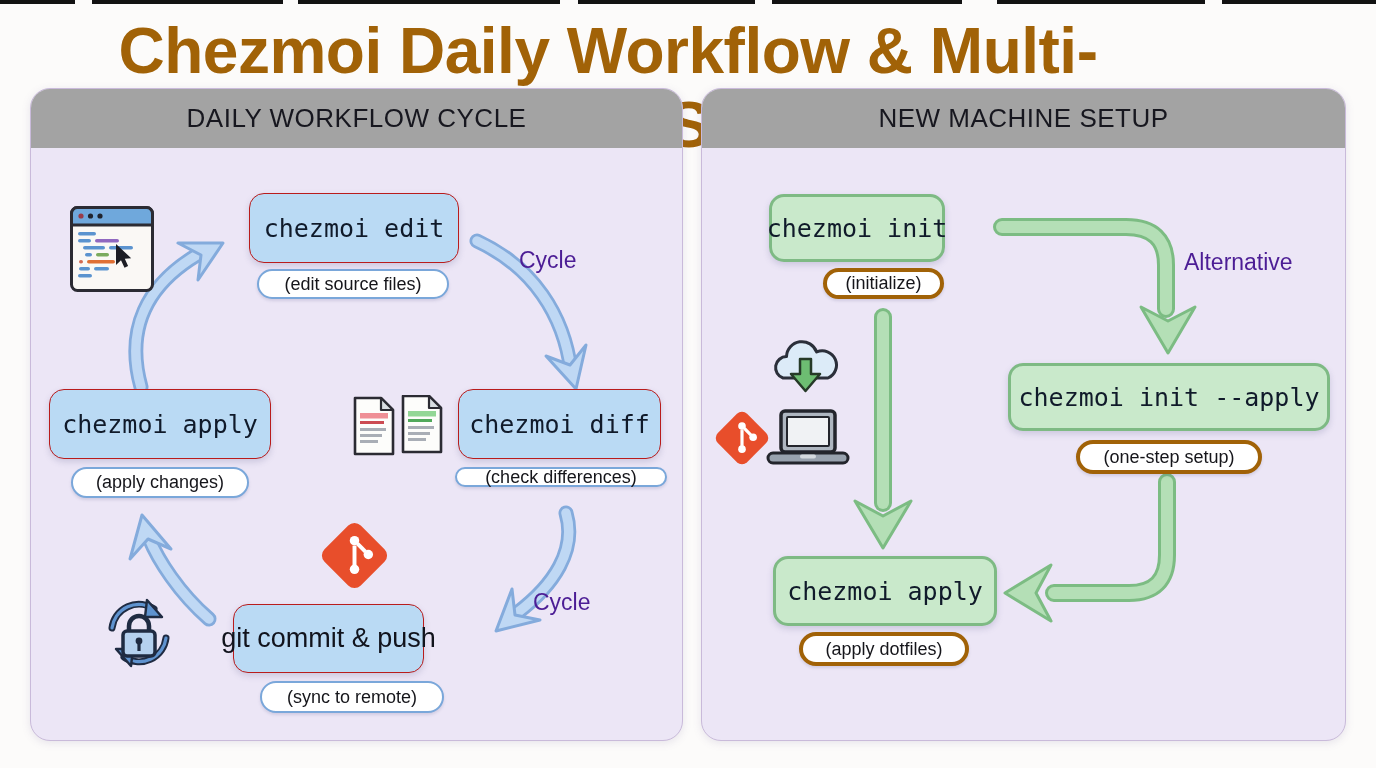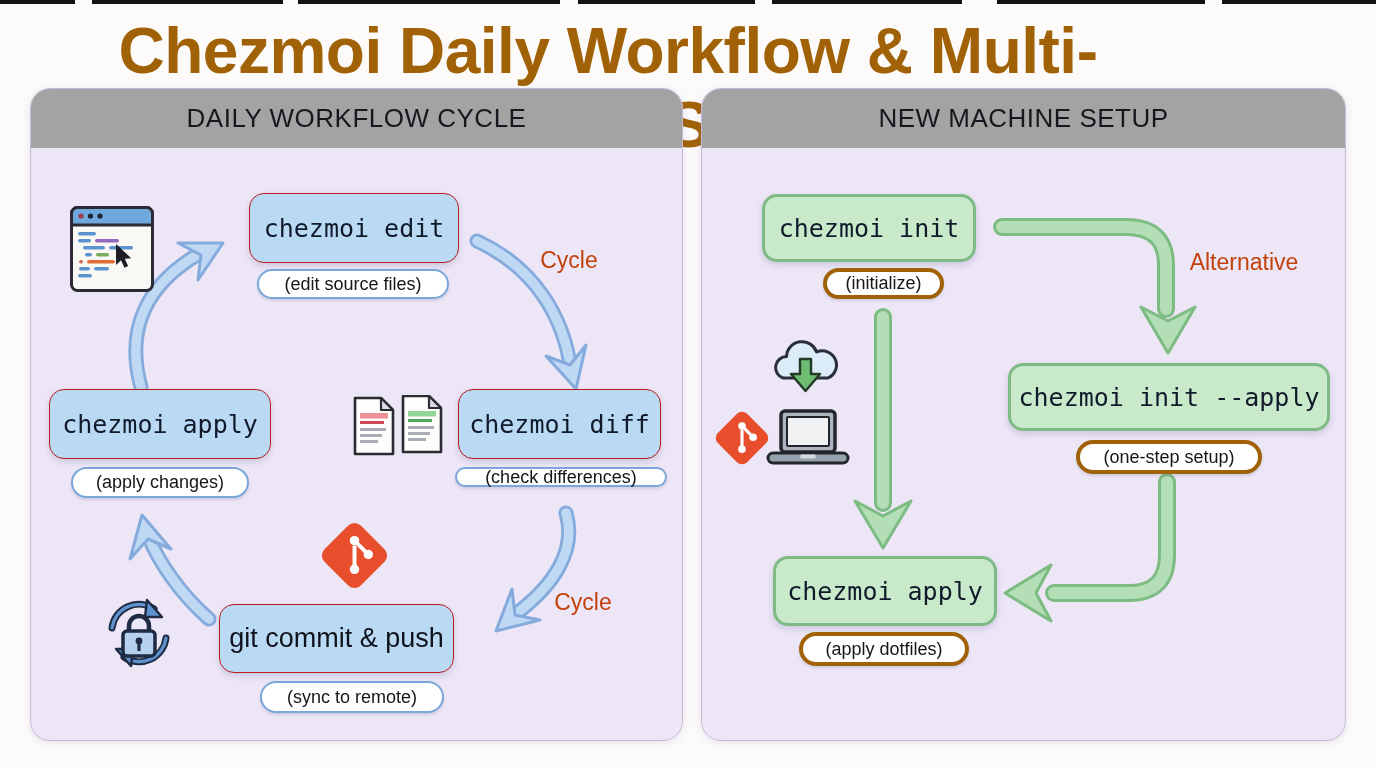--- a/index.html
+++ b/index.html
@@ -38,21 +38,21 @@
 
   .cap {
     position:absolute; display:flex; align-items:center; justify-content:center;
     background:#ffffff; border-radius:999px; font-size:18px; color:#15151a;
     white-space:nowrap; box-shadow:0 2px 3px rgba(90,90,140,0.18);
   }
   .cap.blue-cap { border:2px solid #7aa7da; }
   .cap.green-cap { border:4px solid #a16207; }
 
   .flow-label {
-    position:absolute; font-size:23px; color:#c2410c; text-align:center;
+    position:absolute; font-size:23px; color:#4c1d95; text-align:left;
   }
   .icon { position:absolute; }
 </style>
 </head>
 <body>
 
 <div>
   <div class="strip-seg" style="left:0;width:75px"></div>
   <div class="strip-seg" style="left:92px;width:191px"></div>
   <div class="strip-seg" style="left:298px;width:262px"></div>
@@ -147,21 +147,21 @@
 
   <svg class="icon" style="left:287px;top:428px" width="73" height="77" viewBox="-37 -39 74 78">
     <rect x="-26" y="-26" width="52" height="52" rx="9" transform="rotate(45)" fill="#e84e2b"></rect>
     <line x1="0" y1="-10" x2="0" y2="10" stroke="#fff" stroke-width="4"></line>
     <line x1="3" y1="-12" x2="11" y2="-4" stroke="#fff" stroke-width="4"></line>
     <circle cx="0" cy="-15" r="4.8" fill="#fff"></circle>
     <circle cx="0" cy="14" r="4.8" fill="#fff"></circle>
     <circle cx="14" cy="-1" r="4.8" fill="#fff"></circle>
   </svg>
 
-  <div class="cmd blue sans" style="left:188px;top:515px;width:235px;height:69px">git commit &amp; push</div>
+  <div class="cmd blue sans" style="left:202px;top:515px;width:191px;height:69px">git commit &amp; push</div>
   <div class="cap blue-cap" style="left:229px;top:592px;width:184px;height:32px">(sync to remote)</div>
 
   <svg class="icon" style="left:72px;top:508px" width="72" height="72" viewBox="0 0 72 72">
     <path d="M 9,31 A 27,27 0 0 1 51,12" fill="none" stroke="#1f2b42" stroke-width="7" stroke-linecap="round"></path>
     <path d="M 9,31 A 27,27 0 0 1 51,12" fill="none" stroke="#5f93cf" stroke-width="3.2" stroke-linecap="round"></path>
     <polygon points="59,20 44,3 42,20" fill="#5f93cf" stroke="#1f2b42" stroke-width="2.4" stroke-linejoin="round"></polygon>
     <path d="M 63,41 A 27,27 0 0 1 21,60" fill="none" stroke="#1f2b42" stroke-width="7" stroke-linecap="round"></path>
     <path d="M 63,41 A 27,27 0 0 1 21,60" fill="none" stroke="#5f93cf" stroke-width="3.2" stroke-linecap="round"></path>
     <polygon points="13,52 28,69 30,52" fill="#5f93cf" stroke="#1f2b42" stroke-width="2.4" stroke-linejoin="round"></polygon>
     <path d="M 26,34 v -5 a 10,10 0 0 1 20,0 v 5" fill="none" stroke="#1f2b42" stroke-width="4.5"></path>
@@ -188,21 +188,21 @@
       <path d="M 465,393 L 465,466 Q 465,504 427,504 L 352,504" stroke="#7cbc83" stroke-width="18"></path>
       <path d="M 465,393 L 465,466 Q 465,504 427,504 L 352,504" stroke="#b4dfb6" stroke-width="12"></path>
     </g>
     <g fill="#b4dfb6" stroke="#7cbc83" stroke-width="3" stroke-linejoin="round">
       <polygon points="466,264 439,218 466,232 493,218"></polygon>
       <polygon points="181,459 153,412 181,427 209,412"></polygon>
       <polygon points="303,504 349,476 334,504 349,532"></polygon>
     </g>
   </svg>
 
-  <div class="cmd green" style="left:60px;top:105px;width:214px;height:68px">chezmoi init</div>
+  <div class="cmd green" style="left:67px;top:105px;width:176px;height:68px">chezmoi init</div>
   <div class="cap green-cap" style="left:121px;top:179px;width:121px;height:31px">(initialize)</div>
 
   <div class="flow-label" style="left:482px;top:160px;width:120px">Alternative</div>
 
   <svg class="icon" style="left:64px;top:244px" width="84" height="78" viewBox="0 0 84 78">
     <path d="M 17,45 A 11,11 0 0 1 20.5,23.6 A 15.5,15.5 0 0 1 50.6,19 A 10.8,10.8 0 0 1 62,45 Z" fill="#dcebf8" stroke="#2b2f3a" stroke-width="3" stroke-linejoin="round"></path>
     <path d="M 34,26 h 11 v 15 h 9 l -14.5,17 -14.5,-17 h 9 z" fill="#6dbd72" stroke="#263a28" stroke-width="2.5" stroke-linejoin="round"></path>
   </svg>
 
   <svg class="icon" style="left:62px;top:320px" width="88" height="58" viewBox="0 0 88 58">

